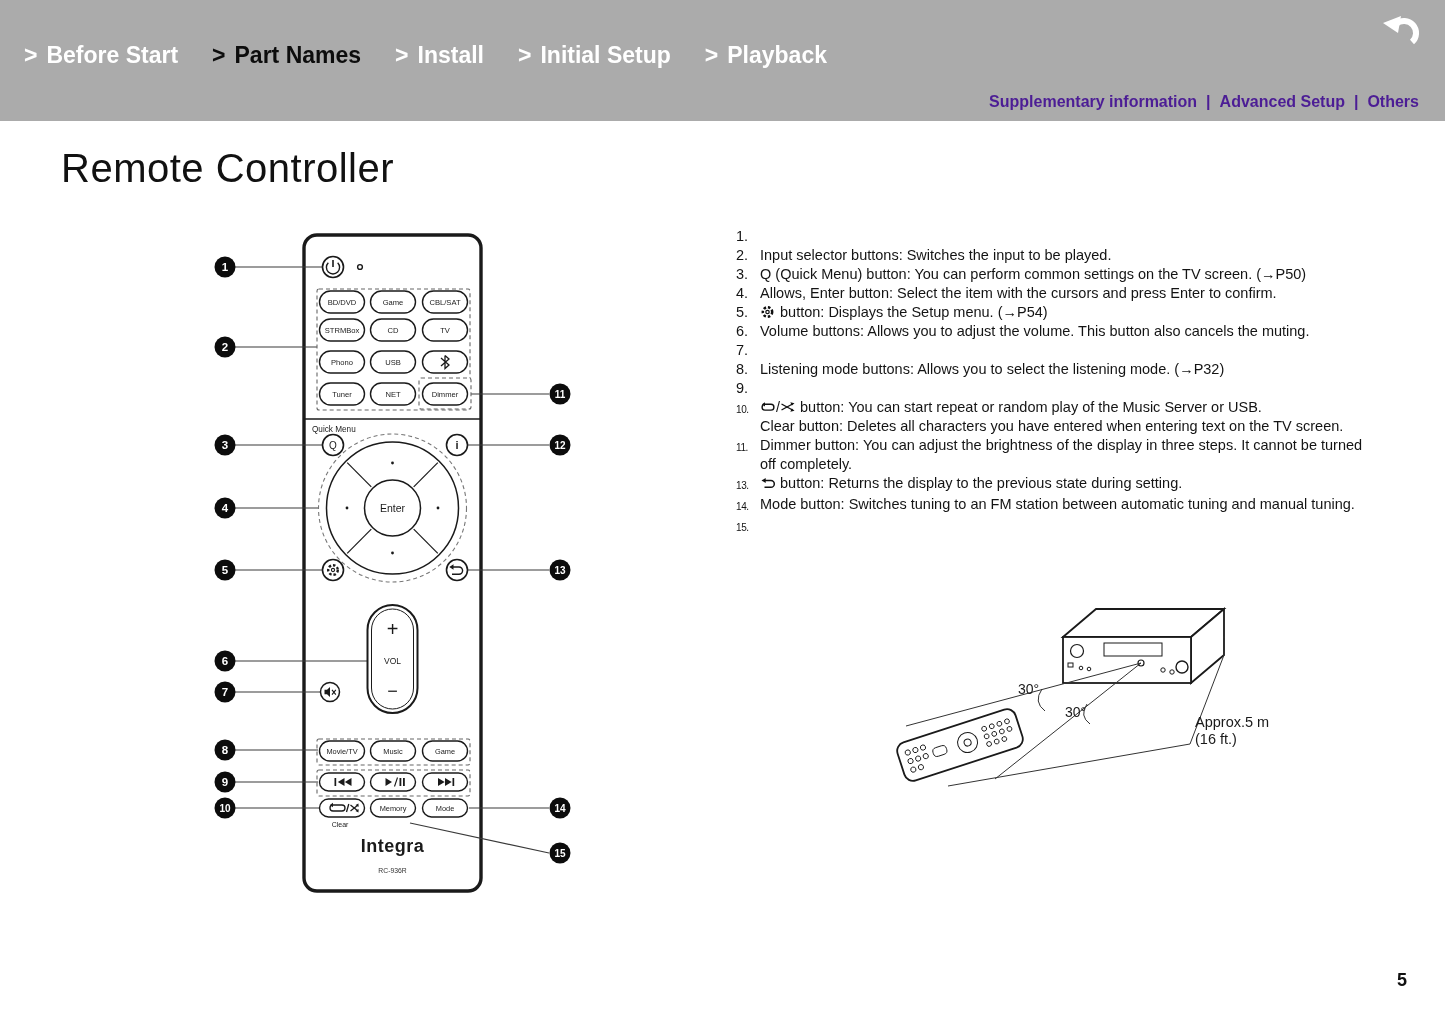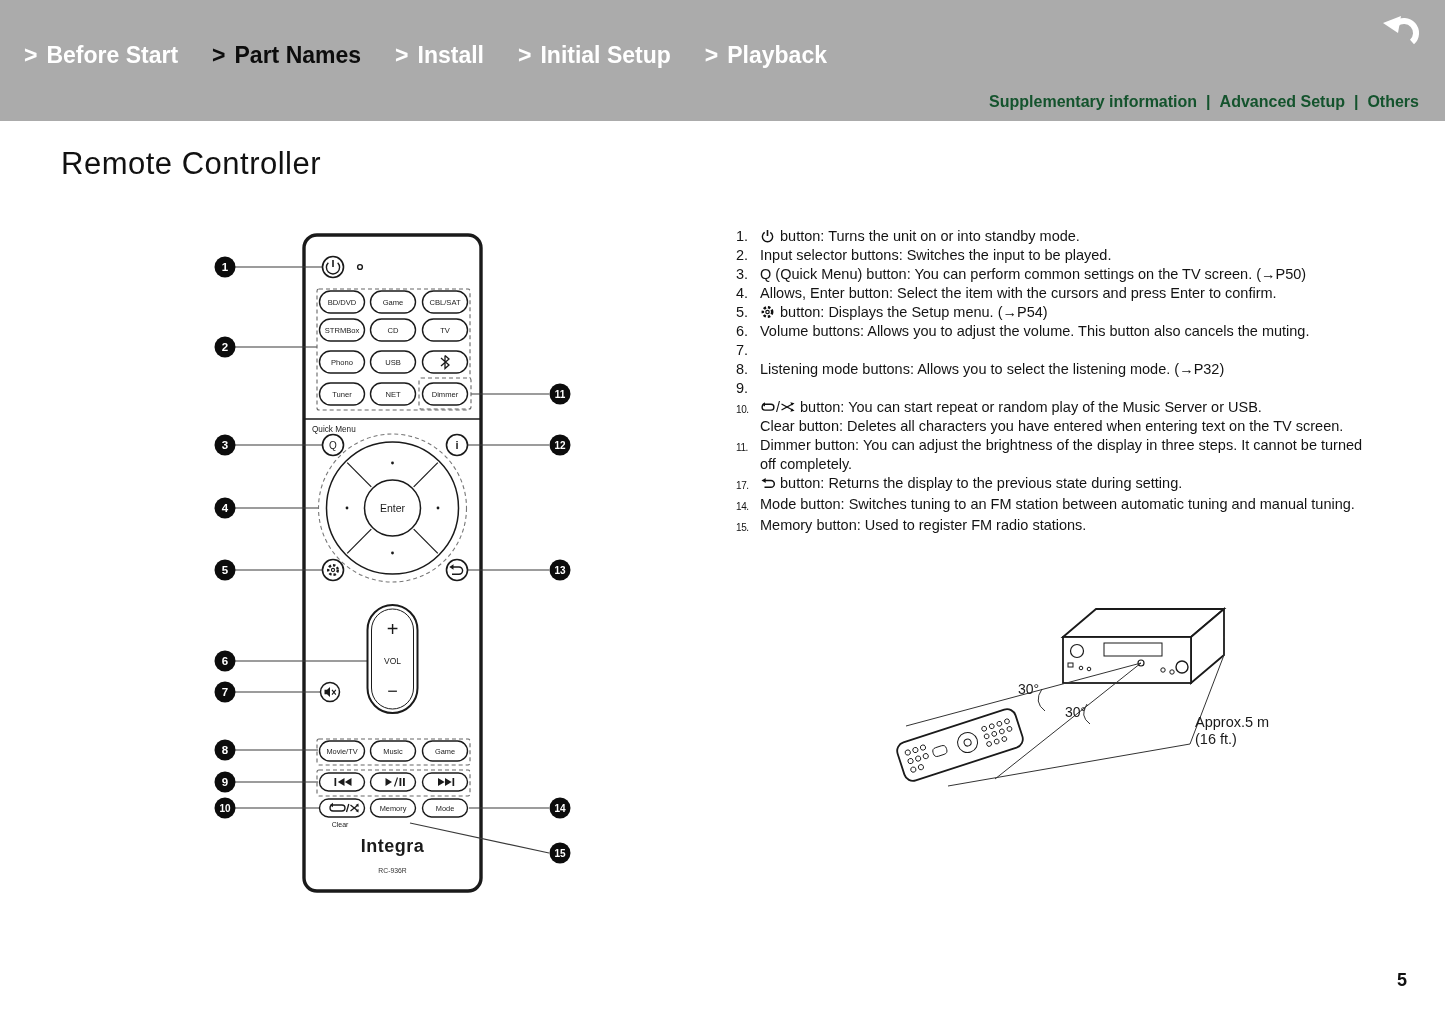--- a/index.html
+++ b/index.html
@@ -3,25 +3,25 @@
 <meta charset="utf-8">
 <style>
   html,body{margin:0;padding:0;background:#e8e8e8;}
   .page{position:relative;width:1445px;height:1023px;background:#ffffff;overflow:hidden;
         font-family:"Liberation Sans","DejaVu Sans",sans-serif;color:#111;}
   
   .header{position:absolute;left:0;top:0;width:1445px;height:121px;background:#ababab;}
   .nav{position:absolute;left:24px;top:42px;display:flex;gap:34px;font-size:23px;font-weight:bold;}
   .nav-item{display:flex;gap:9px;color:#ffffff;cursor:pointer;white-space:nowrap;}
   .nav-item.active{color:#0d0d0d;}
-  .subnav{position:absolute;right:26px;top:93px;font-size:16px;font-weight:bold;color:#14532d;display:flex;align-items:center;gap:9px;}
+  .subnav{position:absolute;right:26px;top:93px;font-size:16px;font-weight:bold;color:#4c1d95;display:flex;align-items:center;gap:9px;}
   .subnav .sep{font-weight:bold;}
   .undo{position:absolute;right:22px;top:12px;width:42px;height:42px;cursor:pointer;}
   
-  .title{position:absolute;left:61px;top:146px;font-size:31px;font-weight:400;letter-spacing:0.5px;}
+  .title{position:absolute;left:61px;top:146px;font-size:40px;font-weight:400;letter-spacing:0.5px;}
   
   .remote-svg{position:absolute;left:200px;top:225px;}
   .range-svg{position:absolute;left:890px;top:593px;}
   
   .desc{position:absolute;left:736px;top:227px;width:645px;font-size:14.5px;line-height:19px;color:#141414;}
   .desc-item{display:flex;align-items:flex-start;}
   .desc-item .num{flex:0 0 24px;}
   .desc-item .num.two{font-size:10px;letter-spacing:-0.4px;padding-top:2px;}
   .desc-item .body{flex:0 1 auto;max-width:612px;}
   .ic{display:inline-block;width:16px;height:14px;vertical-align:-2px;}
@@ -313,24 +313,20 @@
       <g>
           <circle cx="360" cy="628" r="10.5" fill="#0c0c0c"></circle>
           <text x="360" y="632" fill="#fff" font-size="10">15</text>
         </g>
     </g>
   </svg>
 
   <div class="desc">
       <div class="desc-item">
         <span class="num">1.</span>
-        <span class="body"><span class="ic"><svg width="15" height="14" viewBox="0 0 14 14">
-              <line x1="7" y1="1" x2="7" y2="7" stroke="#111" stroke-width="1.6"></line>
-              <path d="M4.2,3.4 a5.1,5.1 0 1 0 5.6,0" fill="none" stroke="#111" stroke-width="1.4"></path>
-            </svg></span> button: Turns the unit on or into standby mode.</span>
       </div>
       <div class="desc-item">
         <span class="num">2.</span>
         <span class="body">Input selector buttons: Switches the input to be played.</span>
       </div>
       <div class="desc-item">
         <span class="num">3.</span>
         <span class="body">Q (Quick Menu) button: You can perform common settings on the TV screen. (→P50)</span>
       </div>
       <div class="desc-item">
@@ -368,33 +364,32 @@
               <line x1="1" y1="10" x2="12" y2="4" stroke="#111" stroke-width="1.4"></line>
               <polygon points="14,10.8 9.8,11.8 11.4,8.4" fill="#111"></polygon>
               <polygon points="14,3.2 11.4,5.6 9.8,2.2" fill="#111"></polygon>
             </svg></span> button: You can start repeat or random play of the Music Server or USB.<br>Clear button: Deletes all characters you have entered when entering text on the TV screen.</span>
       </div>
       <div class="desc-item">
         <span class="num two">11.</span>
         <span class="body">Dimmer button: You can adjust the brightness of the display in three steps. It cannot be turned off completely.</span>
       </div>
       <div class="desc-item">
-        <span class="num two">17.</span>
+        <span class="num two">13.</span>
         <span class="body"><span class="ic"><svg width="16" height="14" viewBox="0 0 15 14">
               <polygon points="5.2,2 5.2,7 1,4.5" fill="#111"></polygon>
               <path d="M4,4.5 h6.4 a3.4,3.4 0 0 1 0,6.8 H4" fill="none" stroke="#111" stroke-width="1.5"></path>
             </svg></span> button: Returns the display to the previous state during setting.</span>
       </div>
       <div class="desc-item">
         <span class="num two">14.</span>
         <span class="body">Mode button: Switches tuning to an FM station between automatic tuning and manual tuning.</span>
       </div>
       <div class="desc-item">
         <span class="num two">15.</span>
-        <span class="body">Memory button: Used to register FM radio stations.</span>
       </div>
     </div>
 
   <svg class="range-svg" width="430" height="210" viewBox="0 0 430 210">
     <g stroke="#1a1a1a" fill="#ffffff">
       <polygon points="173,44 206,16 334,16 301,44" stroke-width="1.8"></polygon>
       <polygon points="301,44 334,16 334,62 301,90" stroke-width="1.8"></polygon>
       <rect x="173" y="44" width="128" height="46" stroke-width="1.8"></rect>
       <circle cx="187" cy="58" r="6.5" stroke-width="1.2"></circle>
       <rect x="214" y="50" width="58" height="13" stroke-width="1"></rect>

